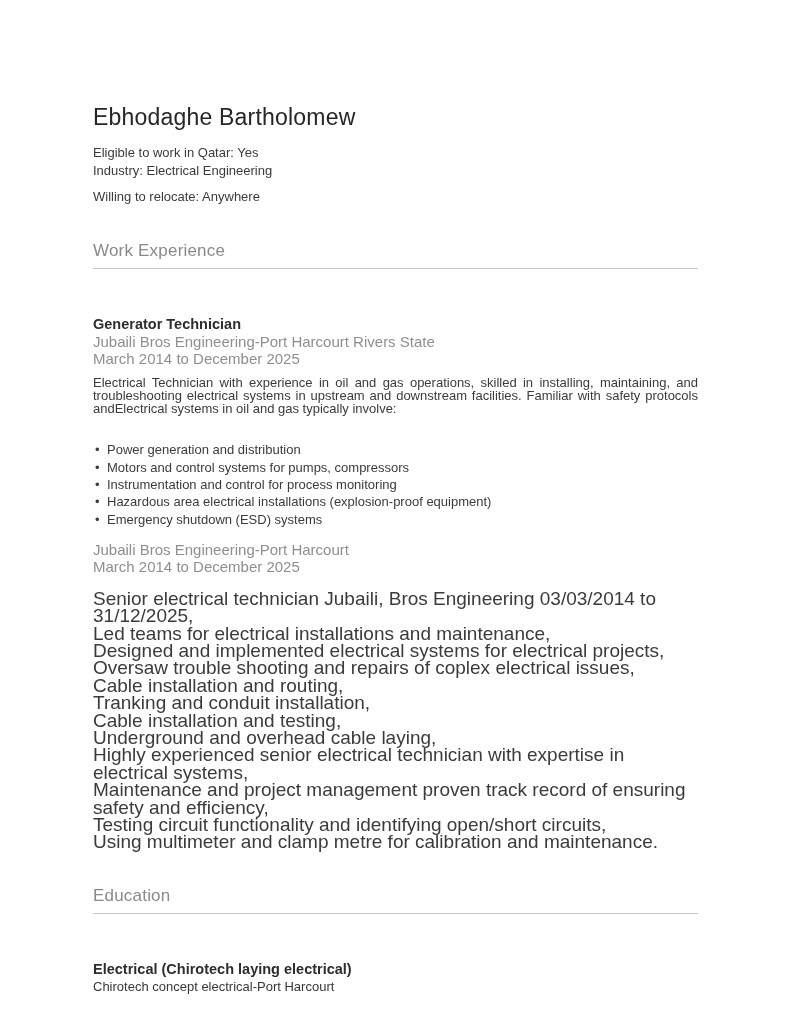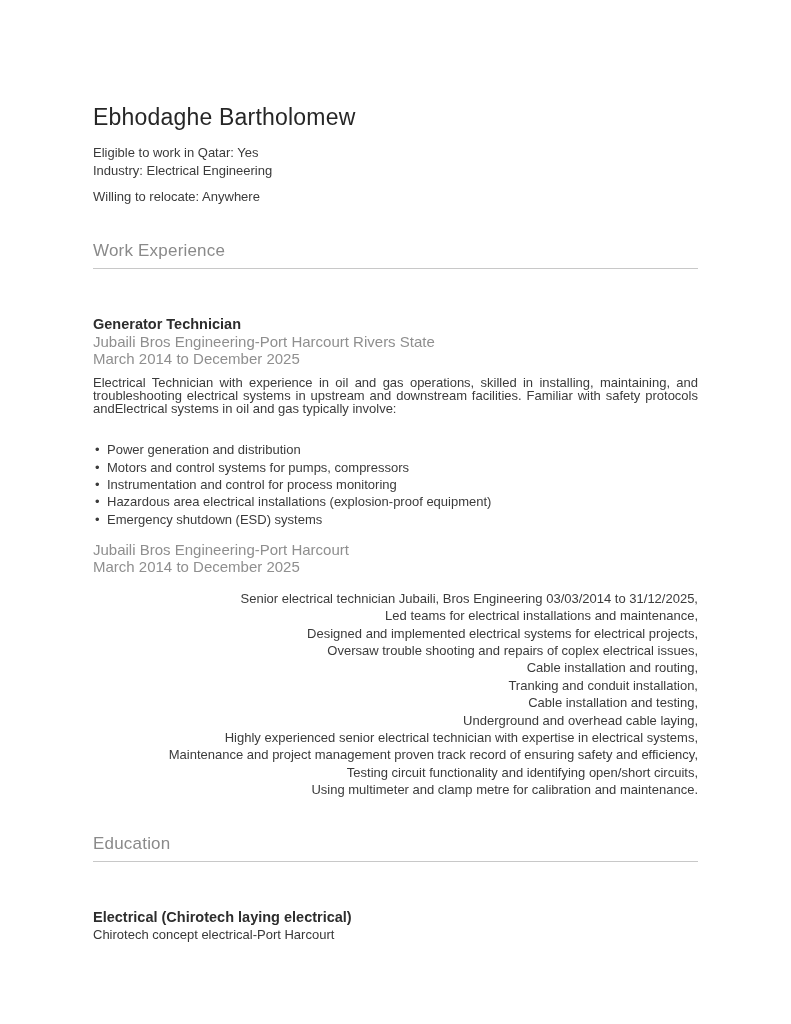--- a/index.html
+++ b/index.html
@@ -91,24 +91,23 @@
     position: relative;
   }
   .bullet-list li::before {
     content: "\2022";
     position: absolute;
     left: 2px;
     color: #3b3b3b;
   }
   .exp-lines { margin-top: 14px; }
   .exp-line {
-    font-size: 13px;
+    font-size: 19px;
     line-height: 17.4px;
     color: #3b3b3b;
-    text-align: right;
   }
   .edu-entry { margin-top: 13px; }
 </style>
 </head>
 <body>
 
 <div class="page">
 
   <h1 class="candidate-name">Ebhodaghe Bartholomew</h1>
 

